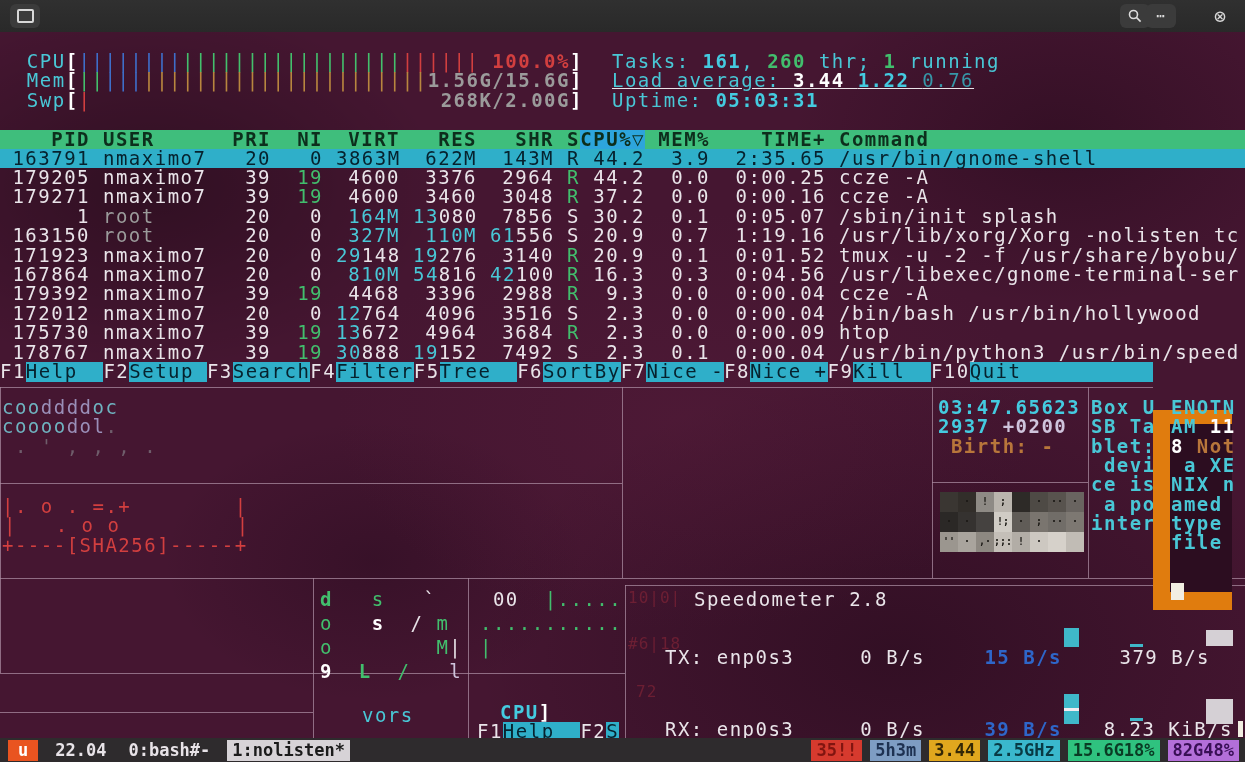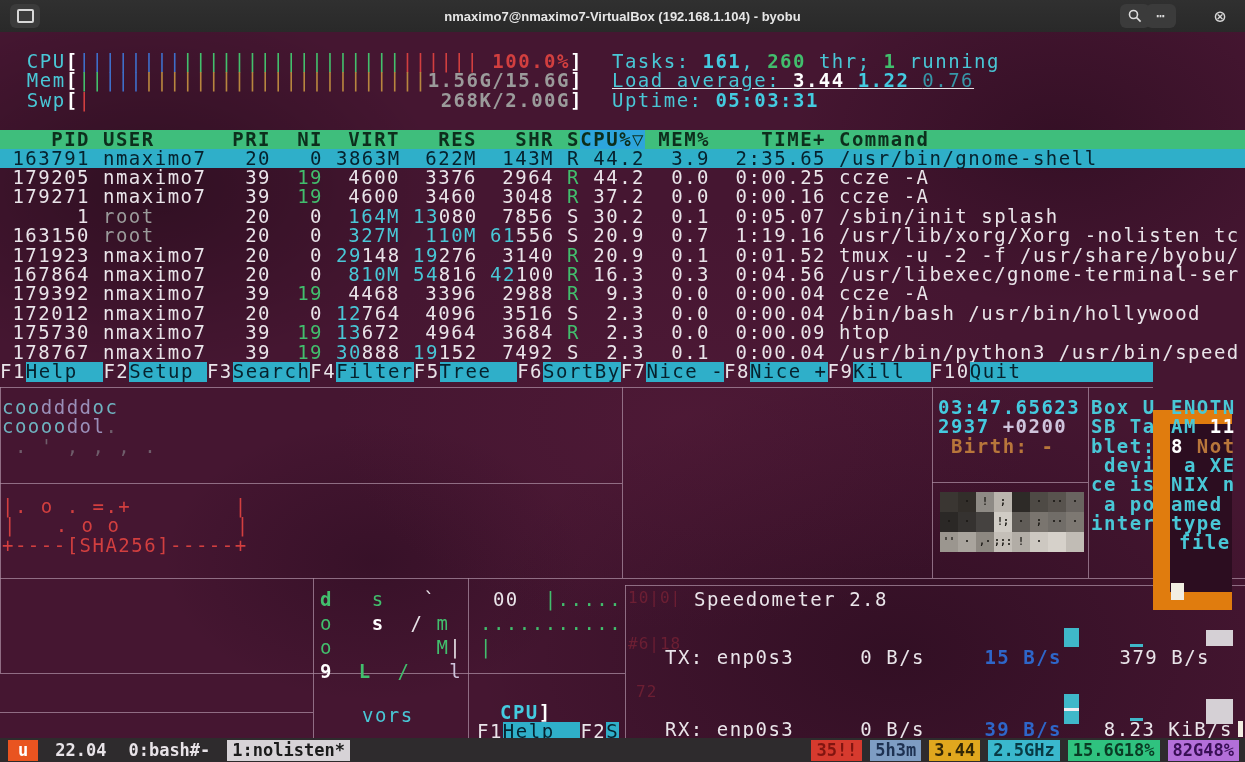--- a/index.html
+++ b/index.html
@@ -65,21 +65,20 @@
 </style>
 </head>
 <body>
 
 <div id="screen">
 
   <div id="titlebar">
     <div class="tb-btn" id="app-btn">
       <span id="app-glyph"></span>
     </div>
-    <div id="win-title">nmaximo7@nmaximo7-VirtualBox (192.168.1.104) - byobu</div>
     <div class="tb-btn" id="search-btn">
       <svg width="14" height="14" viewBox="0 0 14 14">
         <circle cx="5.5" cy="5.5" r="4" fill="none" stroke="#dcdcdc" stroke-width="1.6"></circle>
         <line x1="8.6" y1="8.6" x2="12.6" y2="12.6" stroke="#dcdcdc" stroke-width="1.6"></line>
       </svg>
     </div>
     <div class="tb-btn" id="menu-btn">
       <span>⋯</span>
     </div>
     <div class="tb-btn" id="close-btn">
@@ -194,21 +193,21 @@
       <div id="enotnam-cursor"></div>
     </div>
     <div id="enotnam-text">
         <div class="abs mono" style="left: 1171px; top: 366px;"><span style="color: rgb(73, 199, 214); font-weight: bold;">ENOTN</span></div>
         <div class="abs mono" style="left: 1171px; top: 385.3px;"><span style="color: rgb(73, 199, 214); font-weight: bold;">AM </span><span style="color: rgb(255, 255, 255); font-weight: bold;">11</span></div>
         <div class="abs mono" style="left: 1171px; top: 404.6px;"><span style="color: rgb(255, 255, 255); font-weight: bold;">8 </span><span style="color: rgb(184, 118, 59); font-weight: bold;">Not</span></div>
         <div class="abs mono" style="left: 1171px; top: 423.9px;"><span style="color: rgb(73, 199, 214); font-weight: bold;"> a XE</span></div>
         <div class="abs mono" style="left: 1171px; top: 443.2px;"><span style="color: rgb(73, 199, 214); font-weight: bold;">NIX n</span></div>
         <div class="abs mono" style="left: 1171px; top: 462.5px;"><span style="color: rgb(73, 199, 214); font-weight: bold;">amed</span></div>
         <div class="abs mono" style="left: 1171px; top: 481.8px;"><span style="color: rgb(73, 199, 214); font-weight: bold;">type</span></div>
-        <div class="abs mono" style="left: 1171px; top: 501.1px;"><span style="color: rgb(73, 199, 214); font-weight: bold; padding-left: 8px;">file</span></div>
+        <div class="abs mono" style="left: 1171px; top: 501.1px;"><span style="color: rgb(73, 199, 214); font-weight: bold;">file</span></div>
       </div>
 
     <div id="letters-pane">
         <div class="abs mono" style="left: 320px; top: 558px;"><span style="color: rgb(66, 190, 109); font-weight: bold;">d</span><span style="color: rgb(233, 228, 233);">   </span><span style="color: rgb(66, 190, 109);">s</span><span style="color: rgb(233, 228, 233);">   </span><span style="color: rgb(233, 228, 233);">`</span></div>
         <div class="abs mono" style="left: 320px; top: 582px;"><span style="color: rgb(66, 190, 109);">o</span><span style="color: rgb(233, 228, 233);">   </span><span style="color: rgb(255, 255, 255); font-weight: bold;">s</span><span style="color: rgb(233, 228, 233);">  </span><span style="color: rgb(233, 228, 233);">/</span><span style="color: rgb(233, 228, 233);"> </span><span style="color: rgb(66, 190, 109);">m</span></div>
         <div class="abs mono" style="left: 320px; top: 606px;"><span style="color: rgb(66, 190, 109);">o</span><span style="color: rgb(233, 228, 233);">        </span><span style="color: rgb(66, 190, 109);">M</span><span style="color: rgb(233, 228, 233);">|</span></div>
         <div class="abs mono" style="left: 320px; top: 630px;"><span style="color: rgb(255, 255, 255); font-weight: bold;">9</span><span style="color: rgb(233, 228, 233);">  </span><span style="color: rgb(66, 190, 109); font-weight: bold;">L</span><span style="color: rgb(233, 228, 233);">  </span><span style="color: rgb(66, 190, 109);">/</span><span style="color: rgb(233, 228, 233);">   </span><span style="color: rgb(207, 196, 220);">l</span></div>
       </div>
     <div id="dots-pane">
         <div class="abs mono" style="left: 480px; top: 558px;"><span style="color: rgb(233, 228, 233);"> 00  </span><span style="color: rgb(66, 190, 109);">|.....</span></div>

